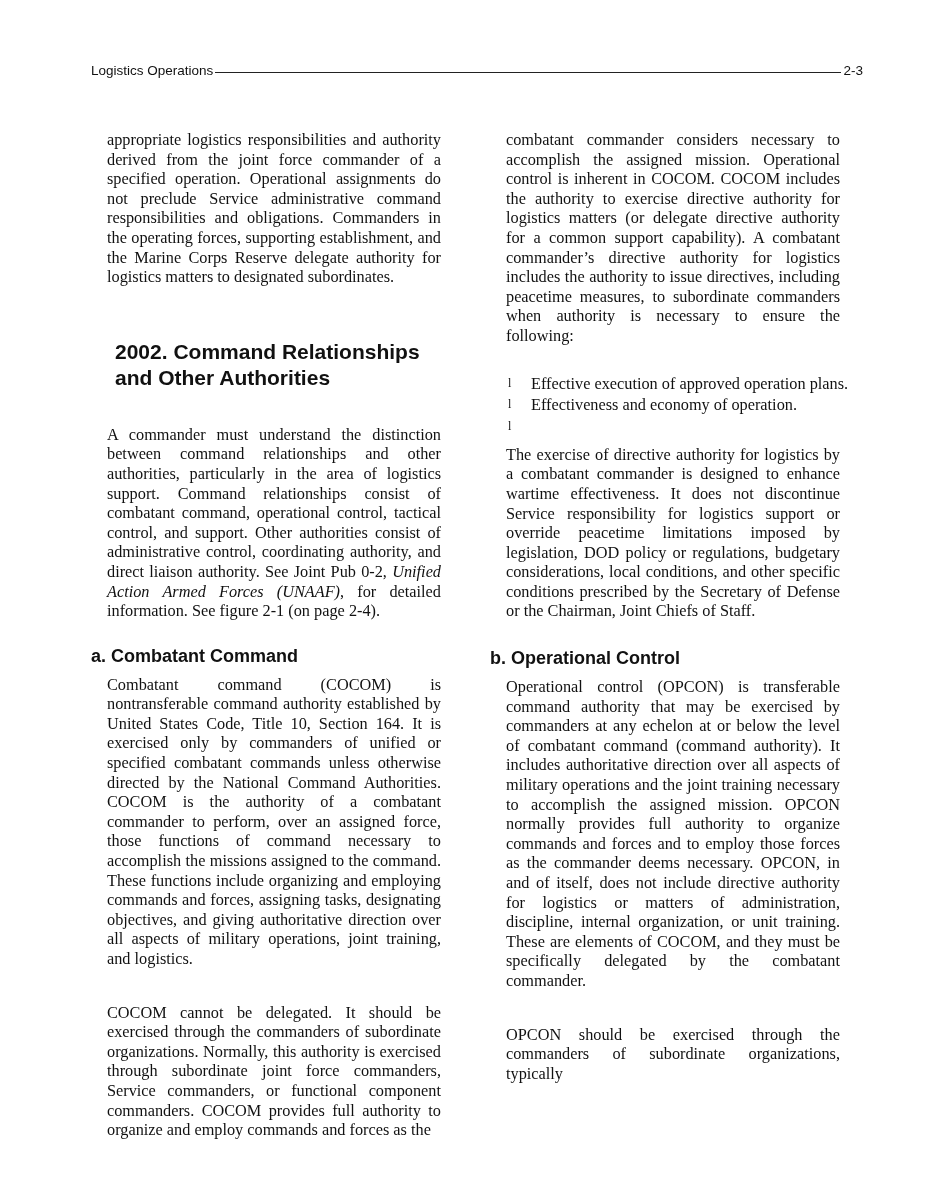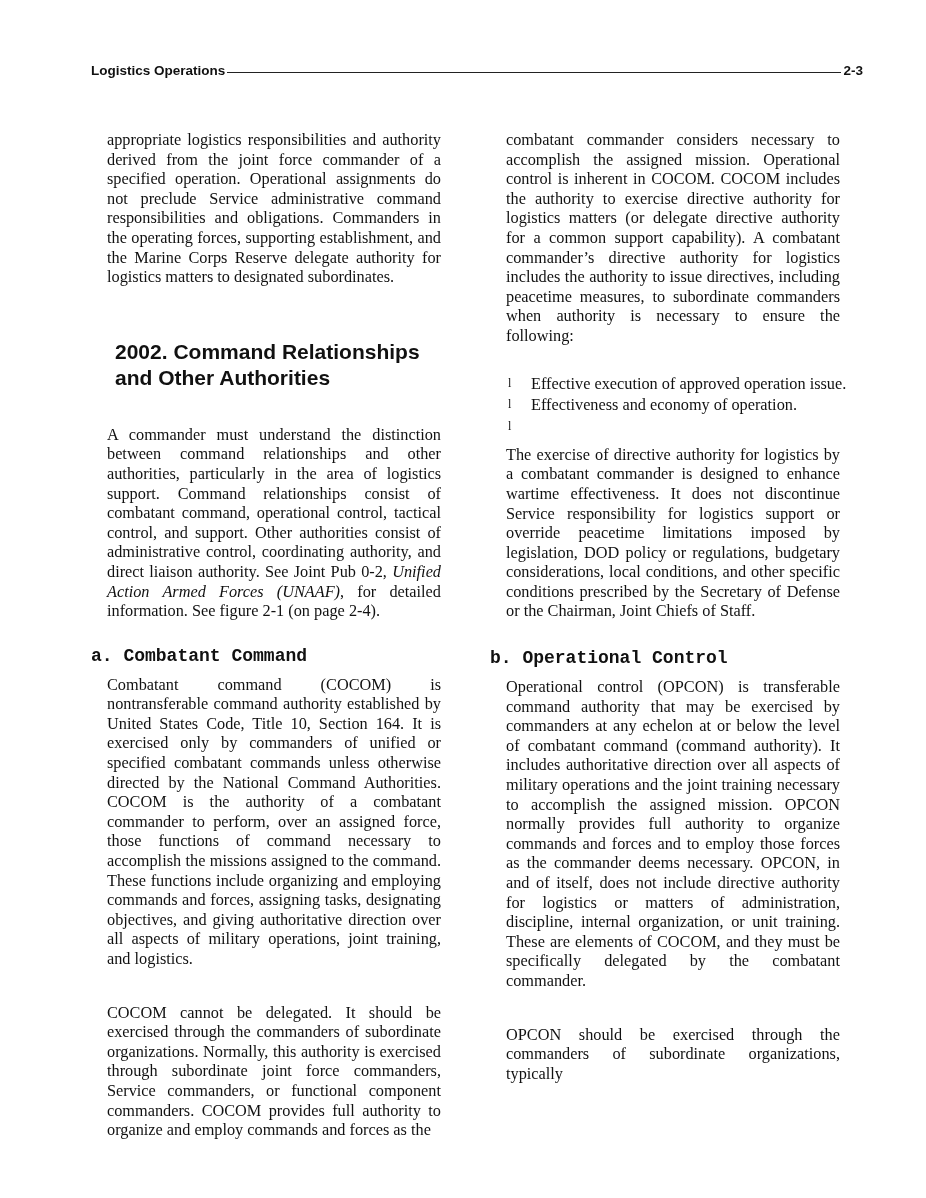--- a/index.html
+++ b/index.html
@@ -1,28 +1,28 @@
 <!DOCTYPE html>
 <html><head>
 <meta charset="utf-8">
 <style>
   html, body { margin: 0; padding: 0; background: #ffffff; }
   body { width: 926px; height: 1198px; position: relative; overflow: hidden; color: #111; }
   .header {
     position: absolute; left: 91px; top: 60px; width: 772px; height: 20px;
     display: flex; align-items: center;
-    font-family: "Liberation Sans", sans-serif; font-weight: bold; font-size: 13.5px;
+    font-family: "Liberation Sans", sans-serif; font-weight: normal; font-size: 13.5px;
   }
   .header .rule { flex: 1; height: 0; border-top: 1px solid #222; margin: 0 2px; transform: translateY(2px); }
   .col { position: absolute; width: 366px; font-family: "Liberation Serif", serif; font-size: 16.3px; line-height: 19.6px; text-align: justify; hyphens: manual; }
   .col-left { left: 91px; top: 114px; }
   .col-right { left: 490px; top: 114px; }
   .col p { margin: 16px; }
   .h-section { font-family: "Liberation Sans", sans-serif; font-weight: bold; font-size: 21px; line-height: 26px; margin: 0; text-align: left; }
-  .h-sub { font-family: Liberation Mono, monospace; font-weight: bold; font-size: 18px; line-height: 22px; margin: 0; text-align: left; }
+  .h-sub { font-family: Liberation Sans, sans-serif; font-weight: bold; font-size: 18px; line-height: 22px; margin: 0; text-align: left; }
   .bullets { list-style: none; margin: 0; padding: 0; }
   .bullets li { position: relative; padding-left: 41px; margin-bottom: 2px; }
   .bullets .mark { position: absolute; left: 18px; top: 0; font-size: 12px; }
   em { font-style: italic; }
 </style>
 </head>
 <body>
 
 <div class="header">
   <span>Logistics Operations</span>
@@ -35,21 +35,21 @@
   <h2 class="h-section" style="margin-top:52px;margin-left:24px;">2002.  Command Relationships and Other Authorities</h2>
   <p style="margin-top:34px;"><span>A commander must understand the distinction between command relationships and other authorities, particularly in the area of logistics support. Command relationships consist of combatant command, operational control, tactical control, and support. Other authorities consist of administrative control, coordinating authority, and direct liaison authority. See Joint Pub 0-2, </span><em>Unified Action Armed Forces (UNAAF)</em><span>, for detailed information. See figure 2-1 (on page 2-4).</span></p>
   <h3 class="h-sub" style="margin-top:24px;">a.  Combatant Command</h3>
   <p style="margin-top:8px;">Combatant command (COCOM) is nontransferable command authority established by United States Code, Title 10, Section 164. It is exercised only by commanders of unified or specified combatant commands unless otherwise directed by the National Command Authorities. COCOM is the authority of a combatant commander to perform, over an assigned force, those functions of command necessary to accomplish the missions assigned to the command. These functions include organizing and employing commands and forces, assigning tasks, designating objectives, and giving authoritative direction over all aspects of military operations, joint training, and logistics.</p>
   <p style="margin-top:34px;">COCOM cannot be delegated. It should be exercised through the commanders of subordinate organizations. Normally, this authority is exercised through subordinate joint force commanders, Service commanders, or functional component commanders. COCOM provides full authority to organize and employ commands and forces as the</p>
 </div>
 
 <div class="col col-right">
   <p>combatant commander considers necessary to accomplish the assigned mission. Operational control is inherent in COCOM. COCOM includes the authority to exercise directive authority for logistics matters (or delegate directive authority for a common support capability). A combatant commander’s directive authority for logistics includes the authority to issue directives, including peacetime measures, to subordinate commanders when authority is necessary to ensure the following:</p>
   <ul class="bullets" style="margin-top:28px;">
-    <li><span class="mark">l</span><span>Effective execution of approved operation issue.</span></li>
+    <li><span class="mark">l</span><span>Effective execution of approved operation plans.</span></li>
     <li><span class="mark">l</span><span>Effectiveness and economy of operation.</span></li>
     <li><span class="mark">l</span></li>
   </ul>
   <p style="margin-top:30px;">The exercise of directive authority for logistics by a combatant commander is designed to enhance wartime effectiveness. It does not discontinue Service responsibility for logistics support or override peacetime limitations imposed by legislation, DOD policy or regulations, budgetary considerations, local conditions, and other specific conditions prescribed by the Secretary of Defense or the Chairman, Joint Chiefs of Staff.</p>
   <h3 class="h-sub" style="margin-top:26px;">b.  Operational Control</h3>
   <p style="margin-top:8px;">Operational control (OPCON) is transferable command authority that may be exercised by commanders at any echelon at or below the level of combatant command (command authority). It includes authoritative direction over all aspects of military operations and the joint training necessary to accomplish the assigned mission. OPCON normally provides full authority to organize commands and forces and to employ those forces as the commander deems necessary. OPCON, in and of itself, does not include directive authority for logistics or matters of administration, discipline, internal organization, or unit training. These are elements of COCOM, and they must be specifically delegated by the combatant commander.</p>
   <p style="margin-top:34px;">OPCON should be exercised through the commanders of subordinate organizations, typically</p>
 </div>
 
 </body></html>

